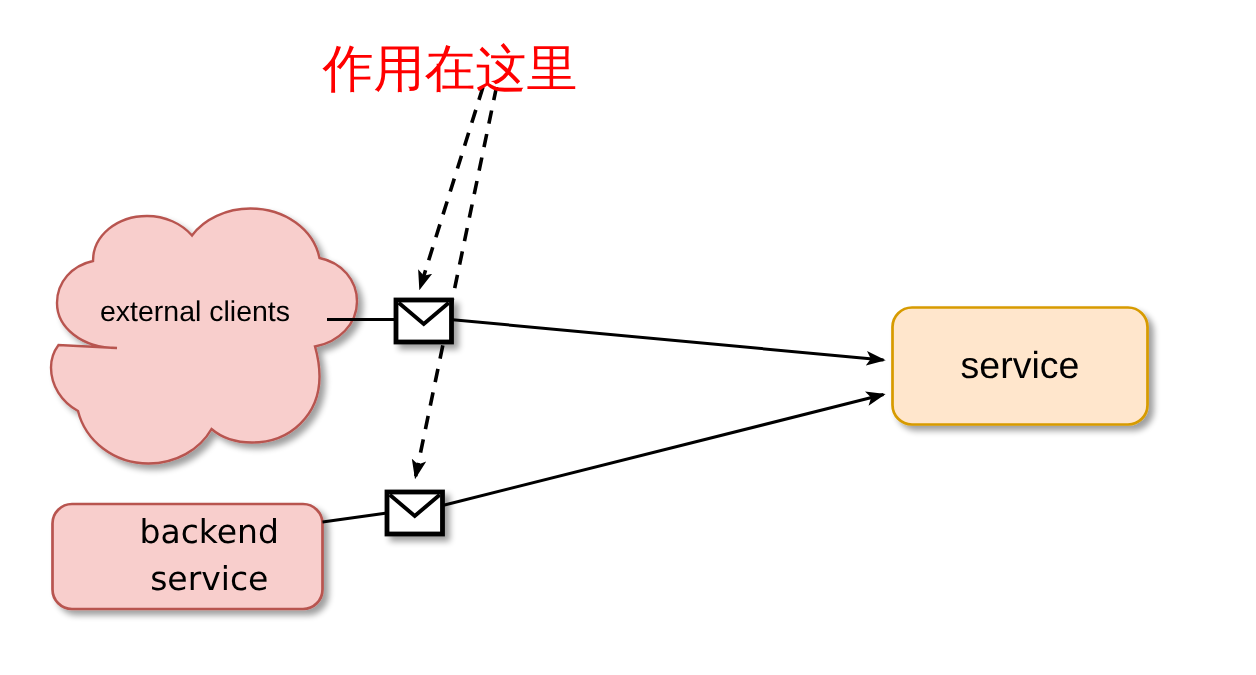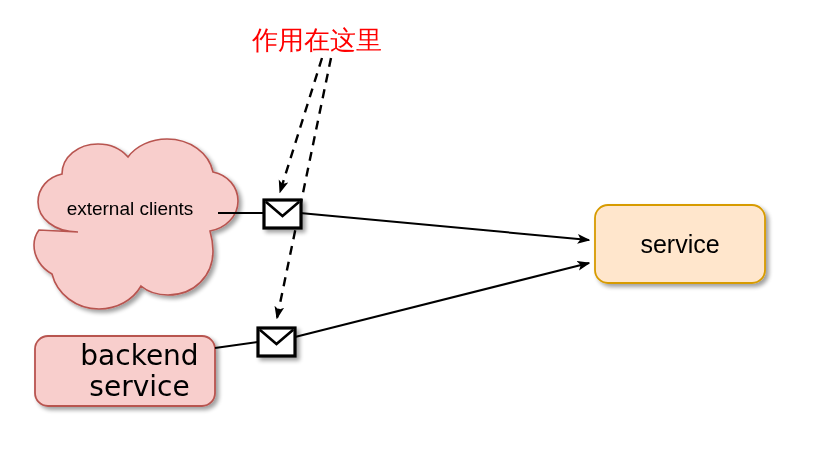--- a/index.html
+++ b/index.html
@@ -40,35 +40,35 @@
     top: 230px;
     width: 170px;
     font-size: 25px;
     color: #000000;
     font-family: "Liberation Sans", sans-serif;
   }
   #backend-label {
     left: 35px;
     top: 340px;
     width: 209px;
-    font-size: 28px;
+    font-size: 22px;
     line-height: 31px;
     color: #000000;
     font-family: "DejaVu Sans", sans-serif;
   }
   #backend-label .line2 {
     display: block;
   }
   #annotation-label {
-    left: 232px;
+    left: 215px;
     top: 23px;
     width: 170px;
-    font-size: 26px;
+    font-size: 34px;
     color: #ff0000;
-    text-align: center;
+    text-align: right;
     font-family: "DejaVu Sans", sans-serif;
   }
 </style>
 </head>
 <body>
 
 <svg id="canvas" viewBox="0 0 837 450" xmlns="http://www.w3.org/2000/svg">
   <defs>
     <filter id="dropshadow" x="-25%" y="-25%" width="160%" height="160%">
       <feGaussianBlur in="SourceAlpha" stdDeviation="2.2"></feGaussianBlur>

